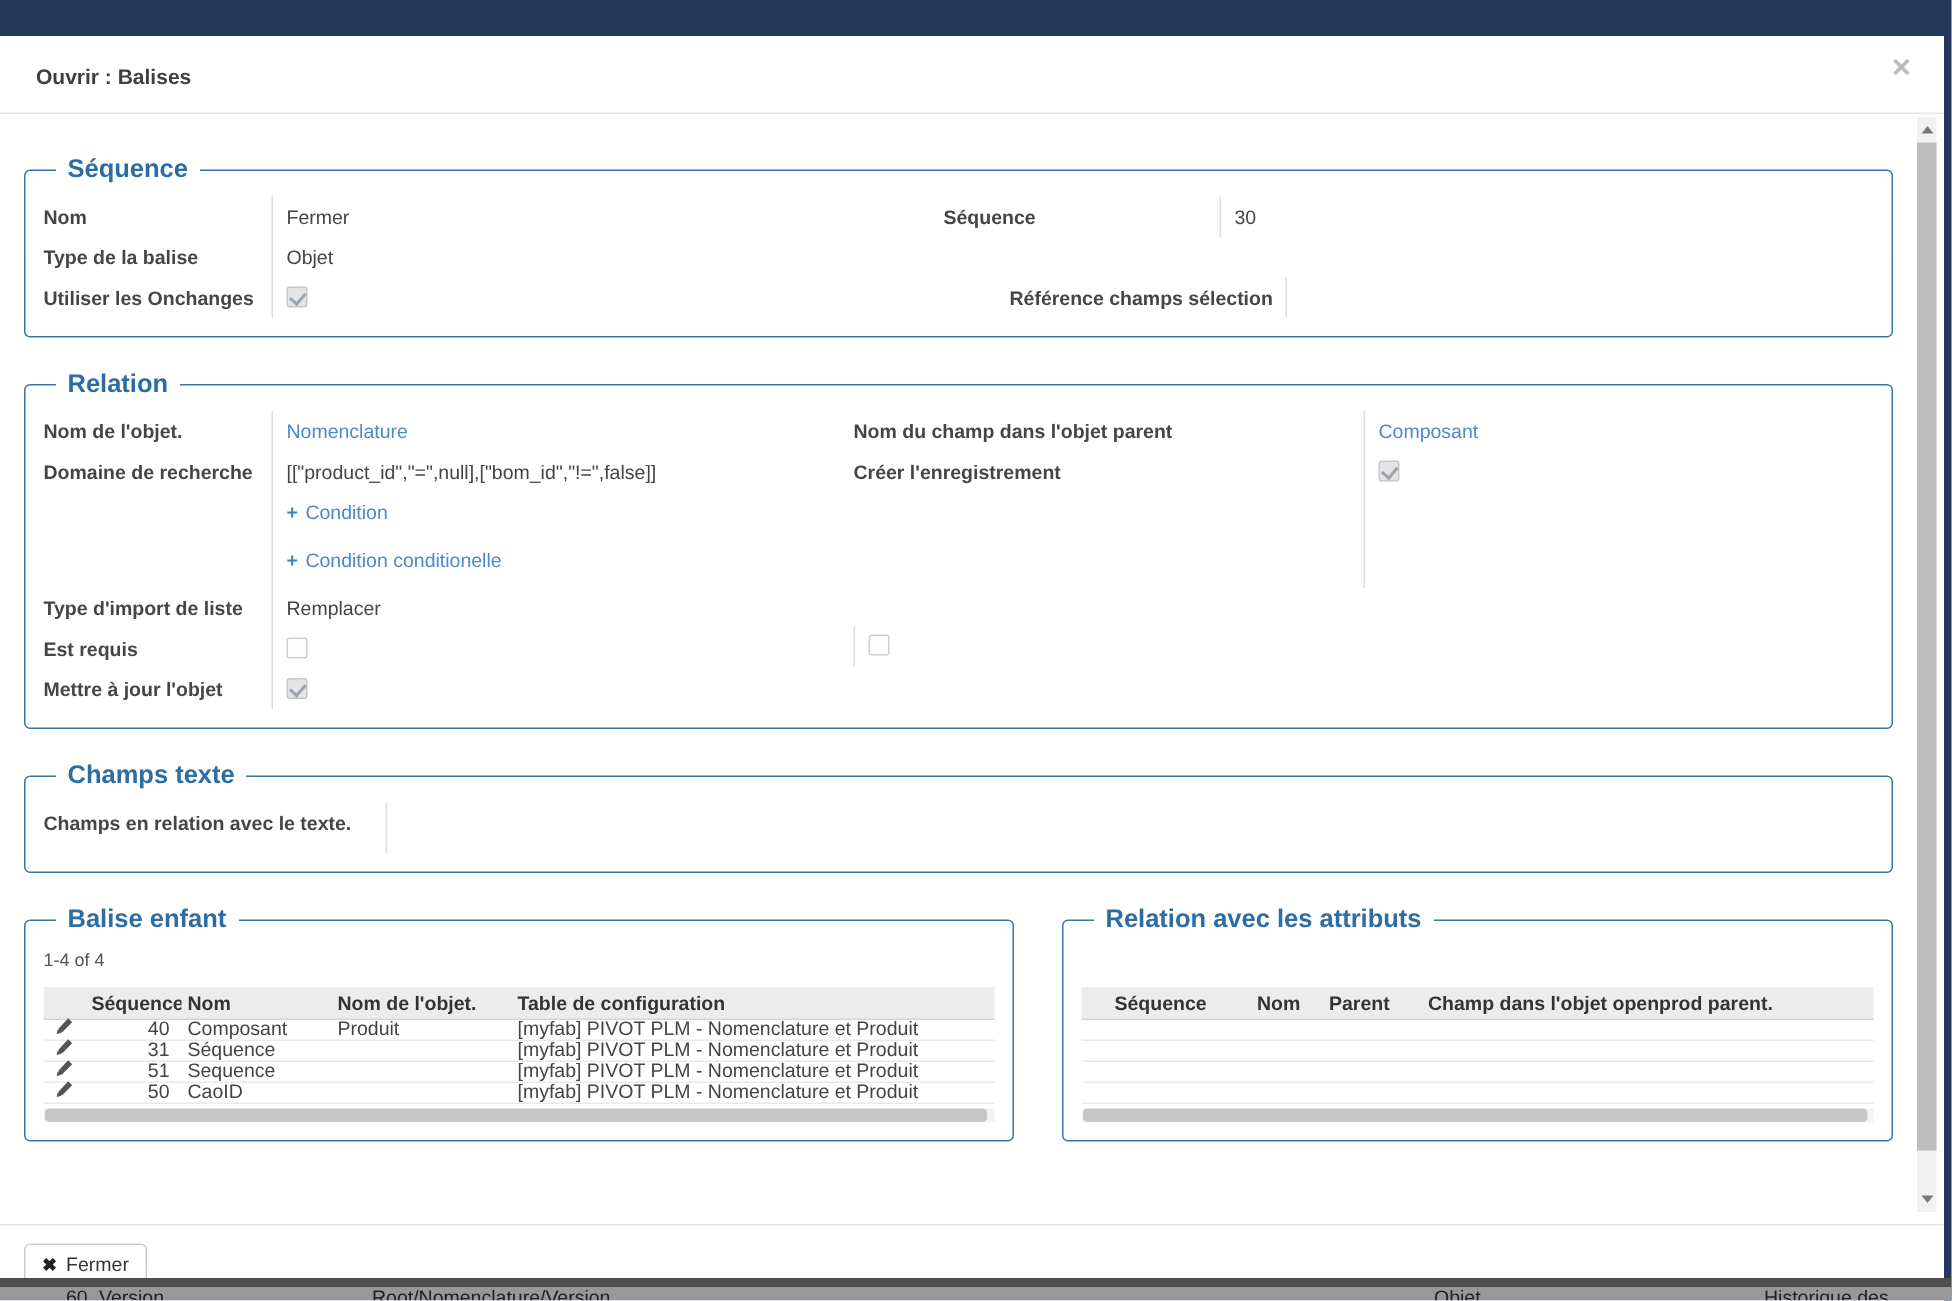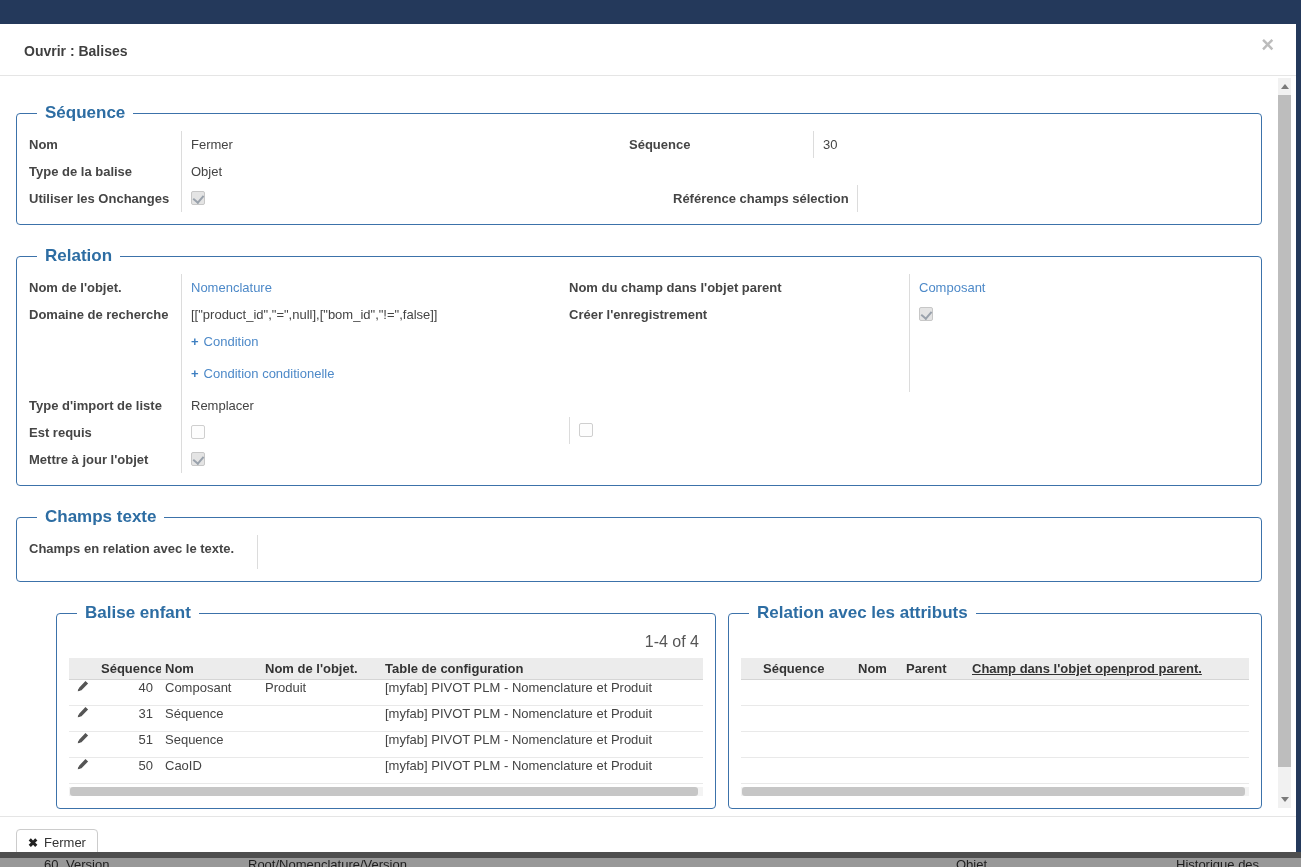--- a/index.html
+++ b/index.html
@@ -104,54 +104,54 @@
   }
   .checkbox.checked { background: #e4e4e4; border-color: #c7c7c7; }
   .checkbox.checked::after {
     content: ""; position: absolute; left: 3px; top: 1px;
     width: 5px; height: 8px;
     border: solid #9aa2ac; border-width: 0 2px 2px 0;
     transform: rotate(40deg);
   }
 
   
-  .bottom-row { display: flex; gap: 12px; align-items: flex-start; margin-left: 40px; }
+  .bottom-row { display: flex; gap: 32px; align-items: flex-start; }
   .fs-balise { width: 660px; flex: none; }
   .fs-attr { flex: 1; }
 
   .pager {
-    text-align: right; font-size: 16px; color: #555;
+    font-size: 12px; color: #555;
     margin: 2px 4px 10px 0; height: 15px;
   }
   .attr-top-space { height: 27px; }
 
   .tbl { width: 100%; }
   .thead {
     display: flex; align-items: center; height: 22px;
     background: #ececec; border-bottom: 1px solid #d5d5d5;
     font-size: 13px; font-weight: bold; color: #333;
   }
   .trow {
-    display: flex; align-items: flex-start; height: 26px;
+    display: flex; align-items: flex-end; height: 14px;
     border-bottom: 1px solid #e9e9e9; font-size: 13px; color: #444;
     background: #fff;
   }
   .cell { padding: 0 4px; overflow: hidden; white-space: nowrap; }
   .c-edit { width: 28px; flex: none; text-align: center; }
   .c-seq { width: 64px; flex: none; }
   .c-seq.num { text-align: right; padding-right: 8px; }
   .c-nom { width: 100px; flex: none; }
   .c-obj { width: 120px; flex: none; }
   .c-table { flex: 1; }
 
   .a-edit { width: 18px; flex: none; }
   .a-seq { width: 95px; flex: none; }
   .a-nom { width: 48px; flex: none; }
   .a-parent { width: 66px; flex: none; }
-  .a-champ { flex: 1; text-decoration: underline; }
+  .a-champ { flex: 1; }
 
   .pencil { display: inline-block; width: 12px; height: 12px; cursor: pointer; }
   .pencil svg { display: block; }
 
   .hscroll { height: 9px; background: #f3f3f3; margin-top: 3px; position: relative; }
   .hthumb { position: absolute; left: 1px; top: 0; height: 9px; width: 99%;
     background: #c6c6c6; border-radius: 3px; cursor: pointer; }
 
   
   .behind {

